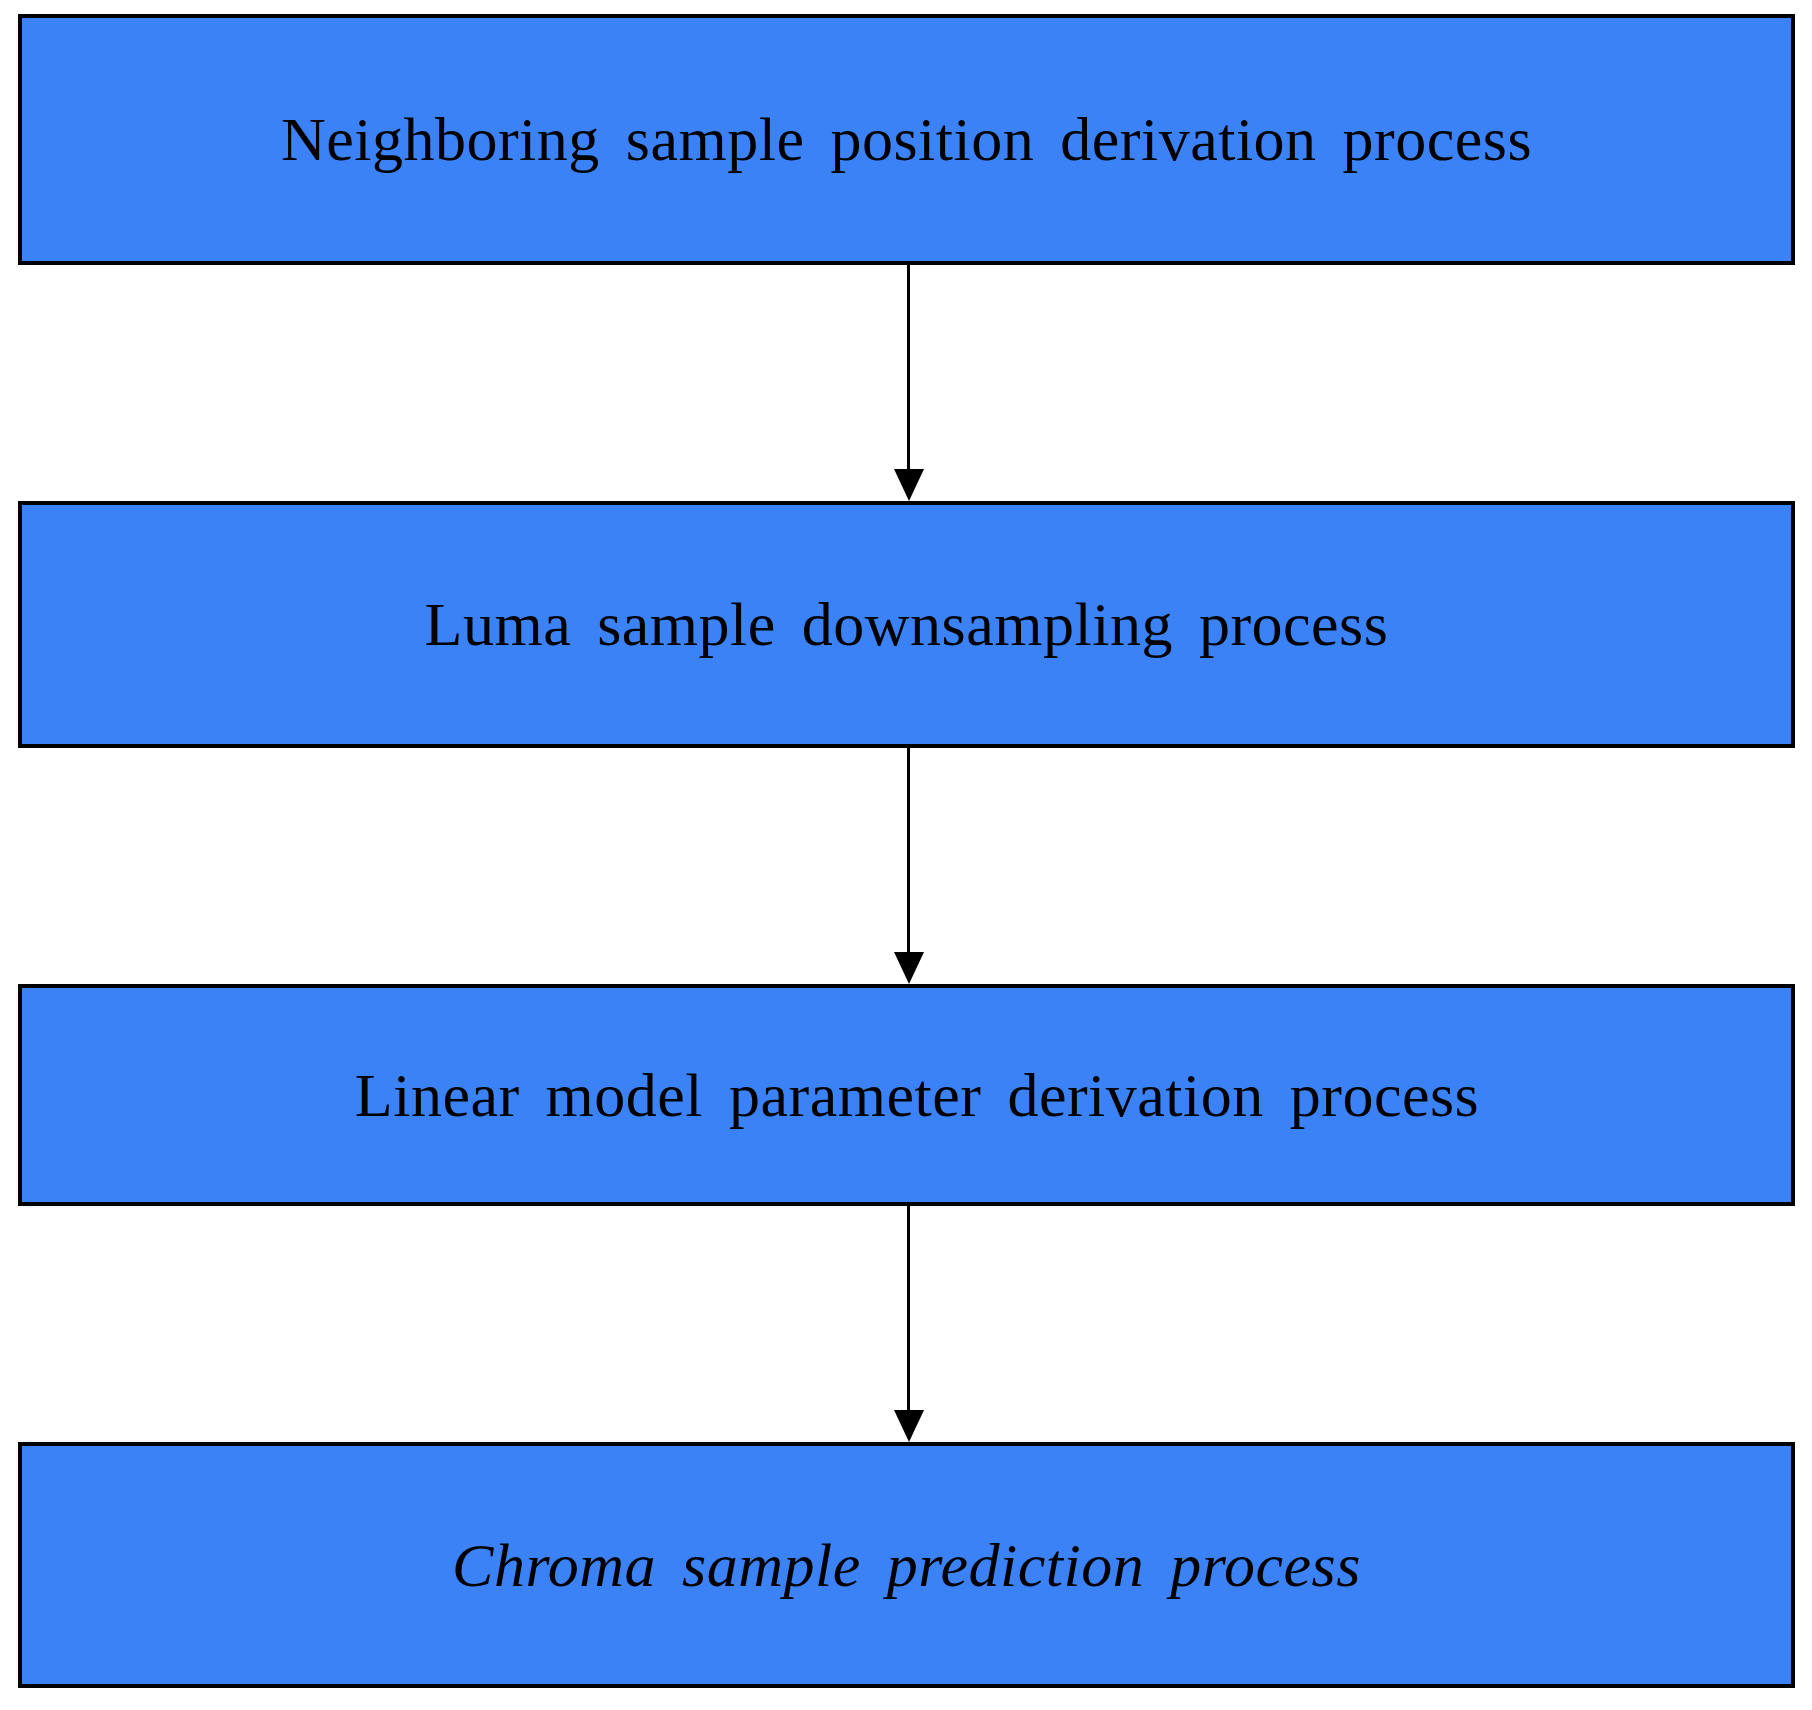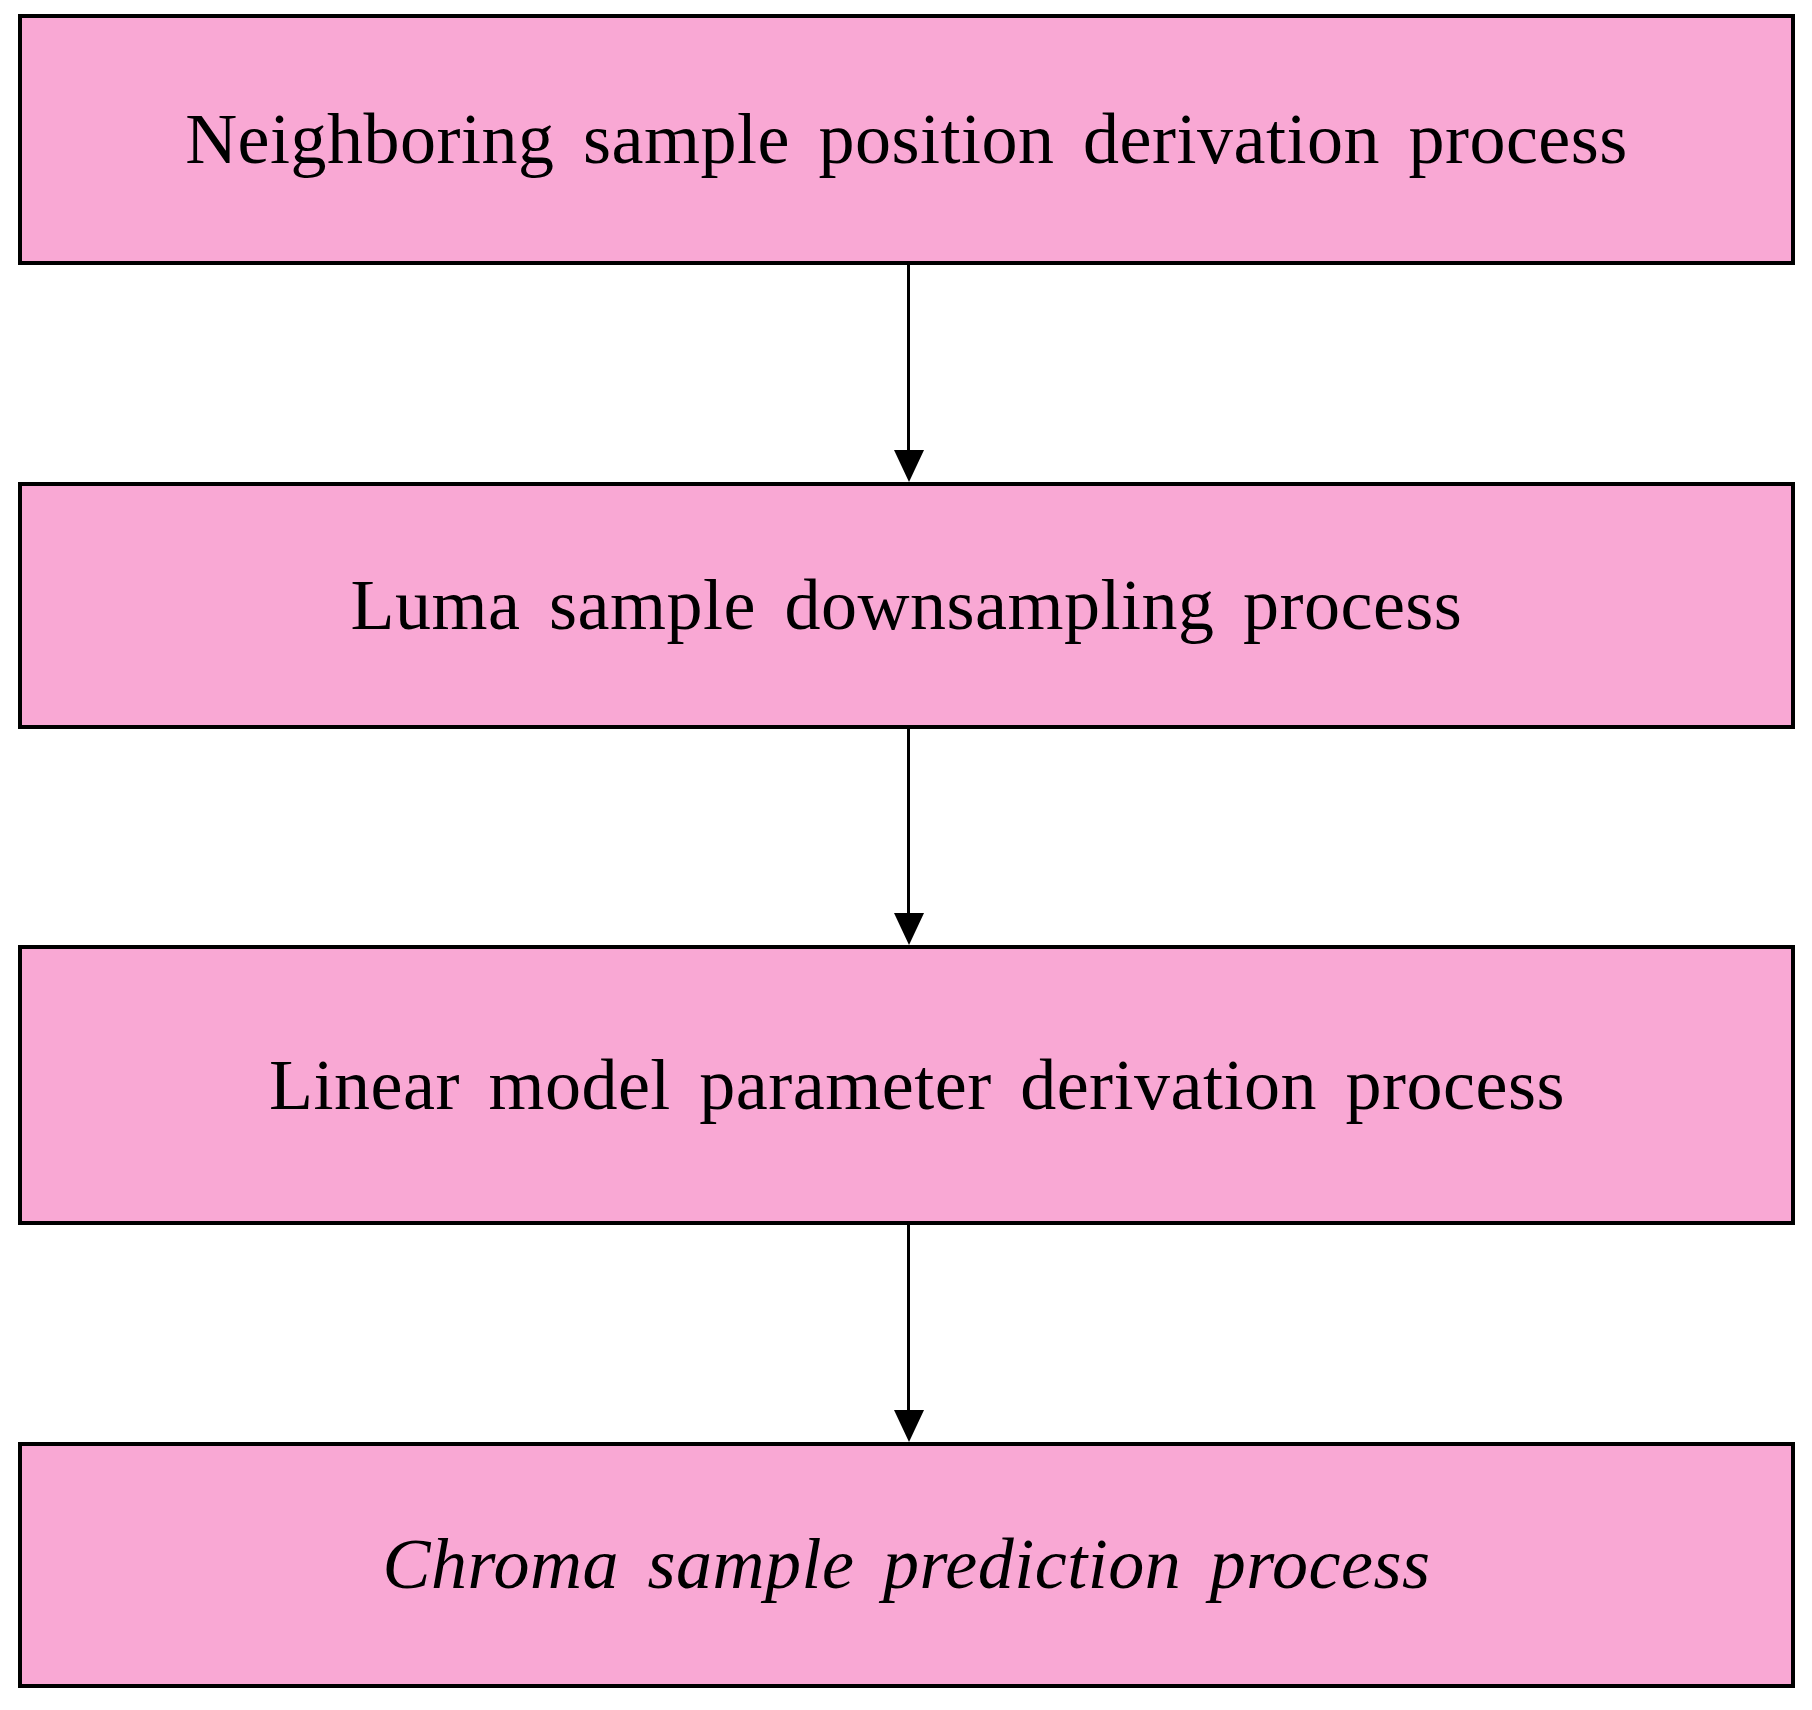--- a/index.html
+++ b/index.html
@@ -14,34 +14,34 @@
     background: #ffffff;
     box-sizing: border-box;
     padding: 14px 17px 22px 18px;
     display: flex;
     flex-direction: column;
     font-family: "Liberation Serif", "DejaVu Serif", serif;
   }
   .flow-node {
     box-sizing: border-box;
     border: 4px solid #000000;
-    background: #f9a8d4;
+    background: #3b82f6;
     display: flex;
     align-items: center;
     justify-content: center;
     text-align: center;
     color: #000000;
-    font-size: 72px;
+    font-size: 62px;
     line-height: 1.1;
     word-spacing: 10px;
     letter-spacing: 0.5px;
   }
   .node-1 { height: 251px; }
   .node-2 { height: 247px; }
-  .node-3 { height: 280px; padding-left: 21px; }
+  .node-3 { height: 222px; padding-left: 21px; }
   .node-4 { height: 246px; font-style: italic; }
 
   .flow-arrow {
     flex: 1;
     display: flex;
     flex-direction: column;
     align-items: center;
     transform: translateX(2px);
   }
   .flow-arrow .stem {

